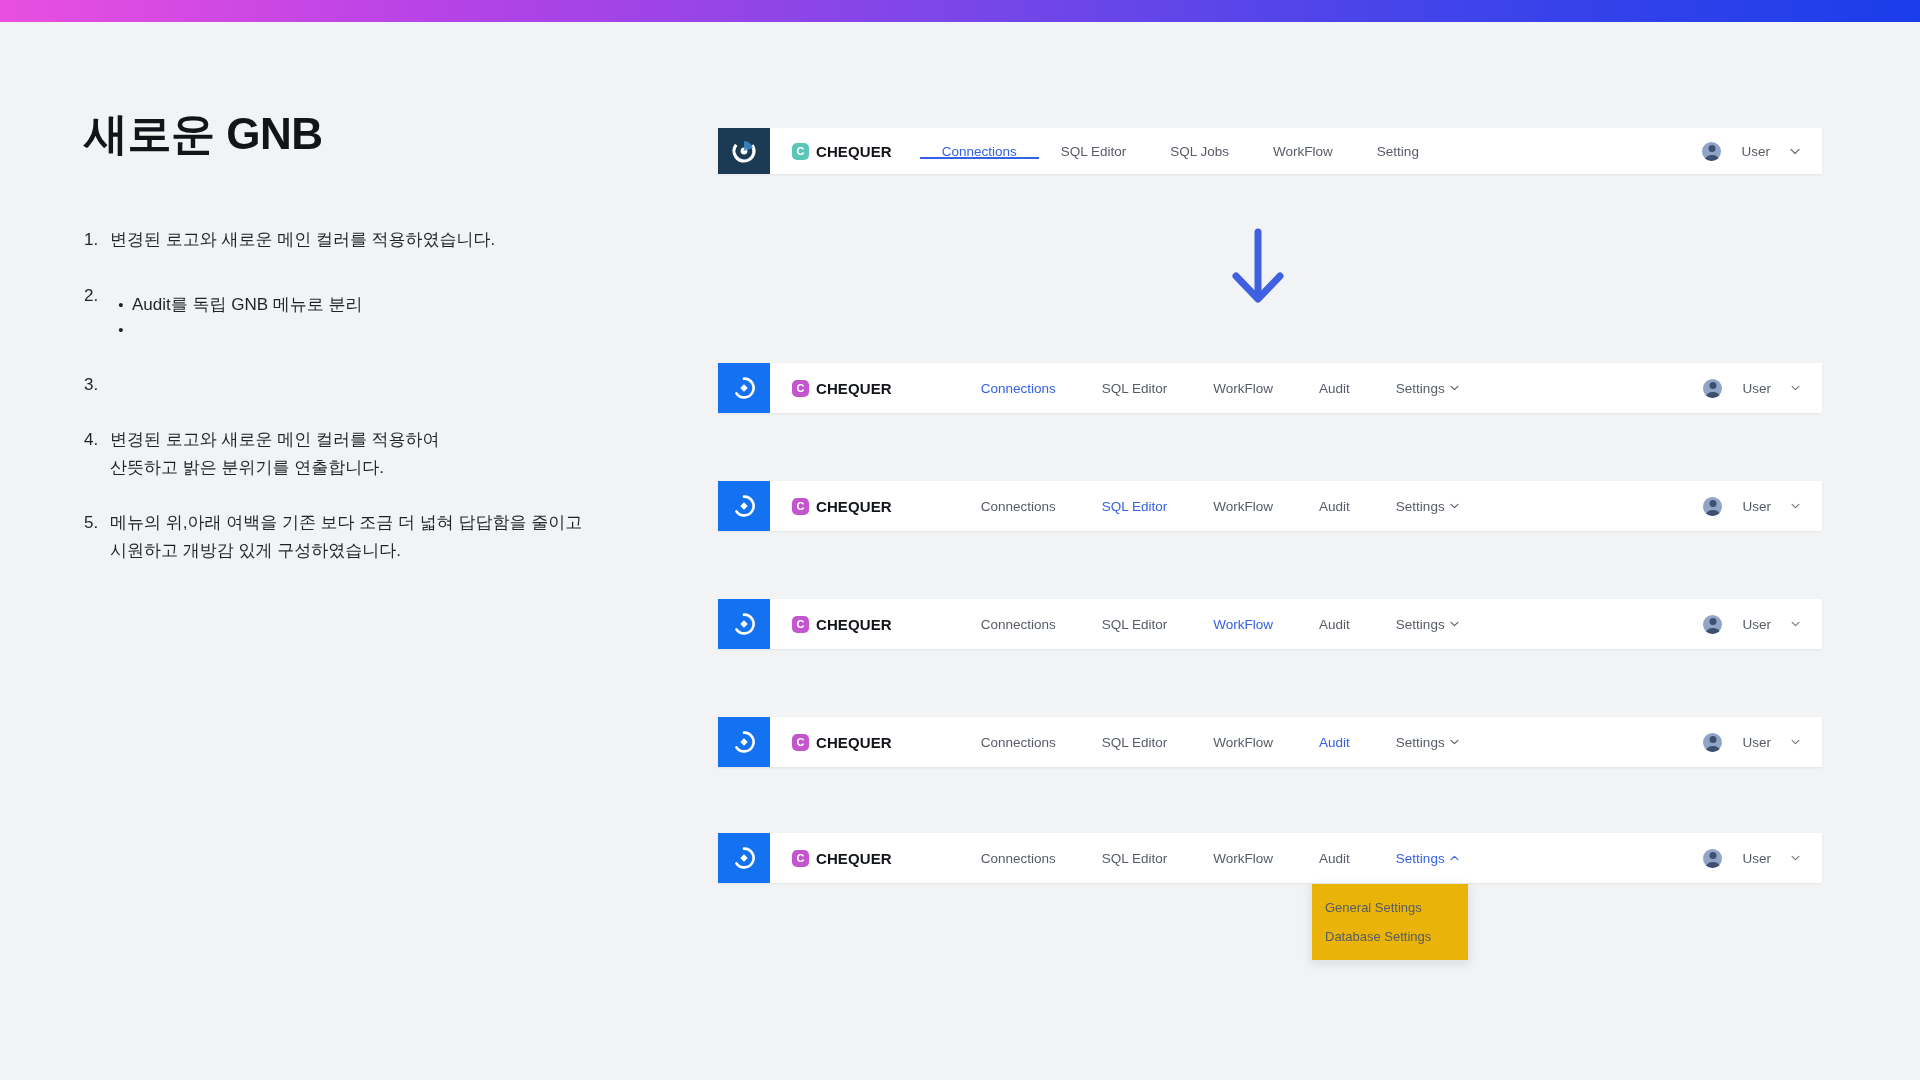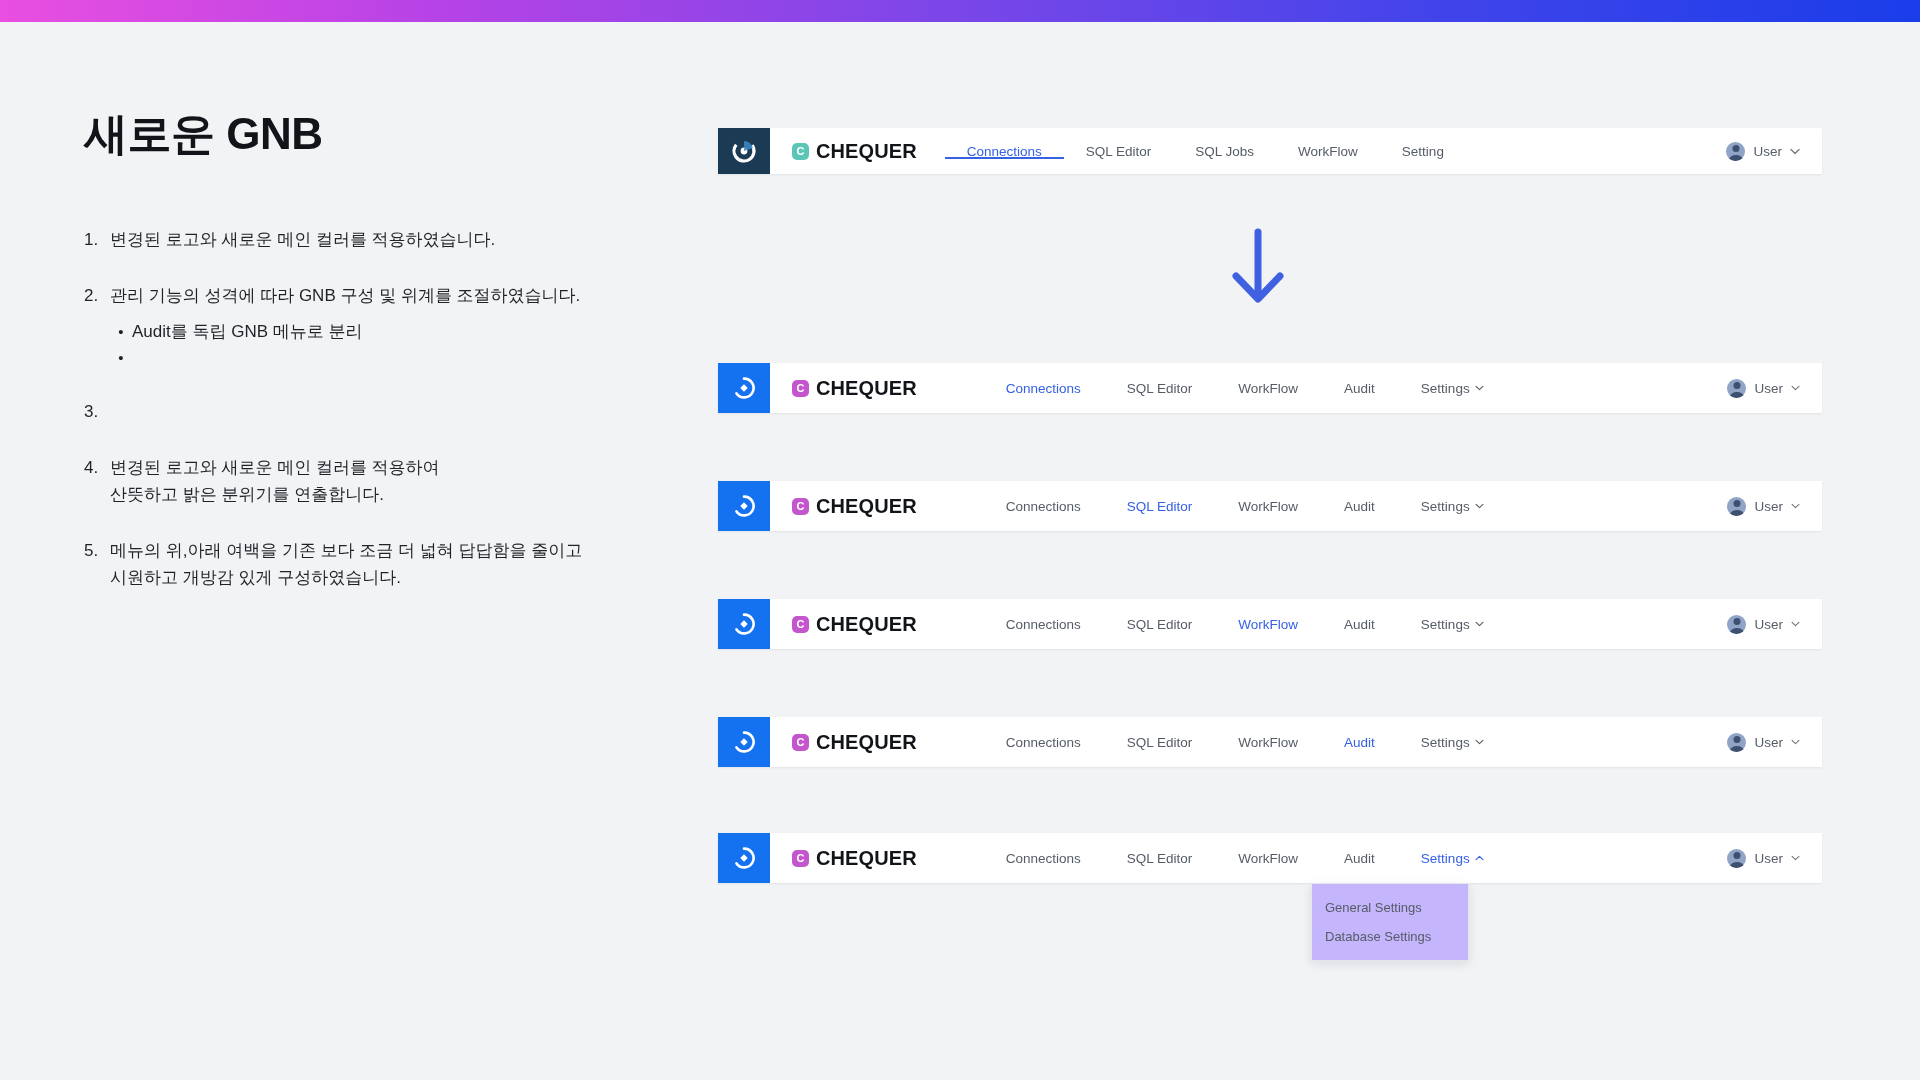--- a/index.html
+++ b/index.html
@@ -61,38 +61,38 @@
   }
   .brand-badge {
     width: 17px; height: 17px; border-radius: 5px;
     display: flex; align-items: center; justify-content: center;
     font-size: 11px; font-weight: bold; color: #FFFFFF;
     font-family: "Liberation Sans", sans-serif;
   }
   .brand-badge.old { background: #5BC6B8; }
   .brand-badge.new { background: #C456CD; }
   .brand-name {
-    font-size: 20px; font-weight: bold; color: #111418; letter-spacing: 0.1px;
+    font-size: 15px; font-weight: bold; color: #111418; letter-spacing: 0.1px;
   }
 
   .nav-items { display: flex; align-items: center; }
   .nav-item {
     display: flex; align-items: center; gap: 5px;
     font-size: 13.5px; color: #565C66; position: relative;
     white-space: nowrap;
   }
   .nav-item.active { color: #3461E5; }
   .nav-item.underline.active::after {
     content: ""; position: absolute; left: 0; right: 0; bottom: 0;
     height: 2px; background: #3461E5;
   }
 
   .nav-right {
     margin-left: auto; display: flex; align-items: center;
-    gap: 8px; padding-right: 22px;
+    gap: 20px; padding-right: 22px;
   }
   .avatar {
     width: 19px; height: 19px; border-radius: 50%;
     background: #8FA4C6; position: relative; overflow: hidden; flex: none;
   }
   .avatar::before {
     content: ""; position: absolute; left: 50%; top: 3px;
     transform: translateX(-50%);
     width: 7px; height: 7px; border-radius: 50%; background: #3D5070;
   }
@@ -116,21 +116,21 @@
   .navbar.new-bar .nav-item { padding: 0 23px; }
   #navbar-connections { top: 363px; }
   #navbar-sqleditor   { top: 481px; }
   #navbar-workflow    { top: 599px; }
   #navbar-audit       { top: 717px; }
   #navbar-settings    { top: 833px; }
 
   
   .dropdown {
     position: absolute; left: 1311px; top: 883px;
-    width: 158px; background: #c4b5fd;
+    width: 158px; background: #eab308;
     border: 1px solid #E3E6EA;
     box-shadow: 0 3px 10px rgba(16,24,40,0.10);
     padding: 9px 0;
   }
   .dropdown-item {
     font-size: 13px; color: #565C66; padding: 7px 13px; white-space: nowrap;
   }
 </style>
 </head>
 <body>
@@ -144,21 +144,20 @@
     <div class="notes" id="notes-container">
         <div class="note-item">
           <div class="note-num">1.</div>
           <div class="note-body">
             <div class="note-line">변경된 로고와 새로운 메인 컬러를 적용하였습니다.</div>
           </div>
         </div>
         <div class="note-item">
           <div class="note-num">2.</div>
           <div class="note-body">
-            <div class="note-line">관리 기능의 성격에 따라 GNB 구성 및 위계를 조절하였습니다.</div>
             <div class="sub-list">
               <div class="sub-item">
                 <span class="sub-bullet">•</span>
                 <span class="sub-text">Audit를 독립 GNB 메뉴로 분리</span>
               </div>
               <div class="sub-item">
                 <span class="sub-bullet">•</span>
               </div>
             </div>
           </div>

